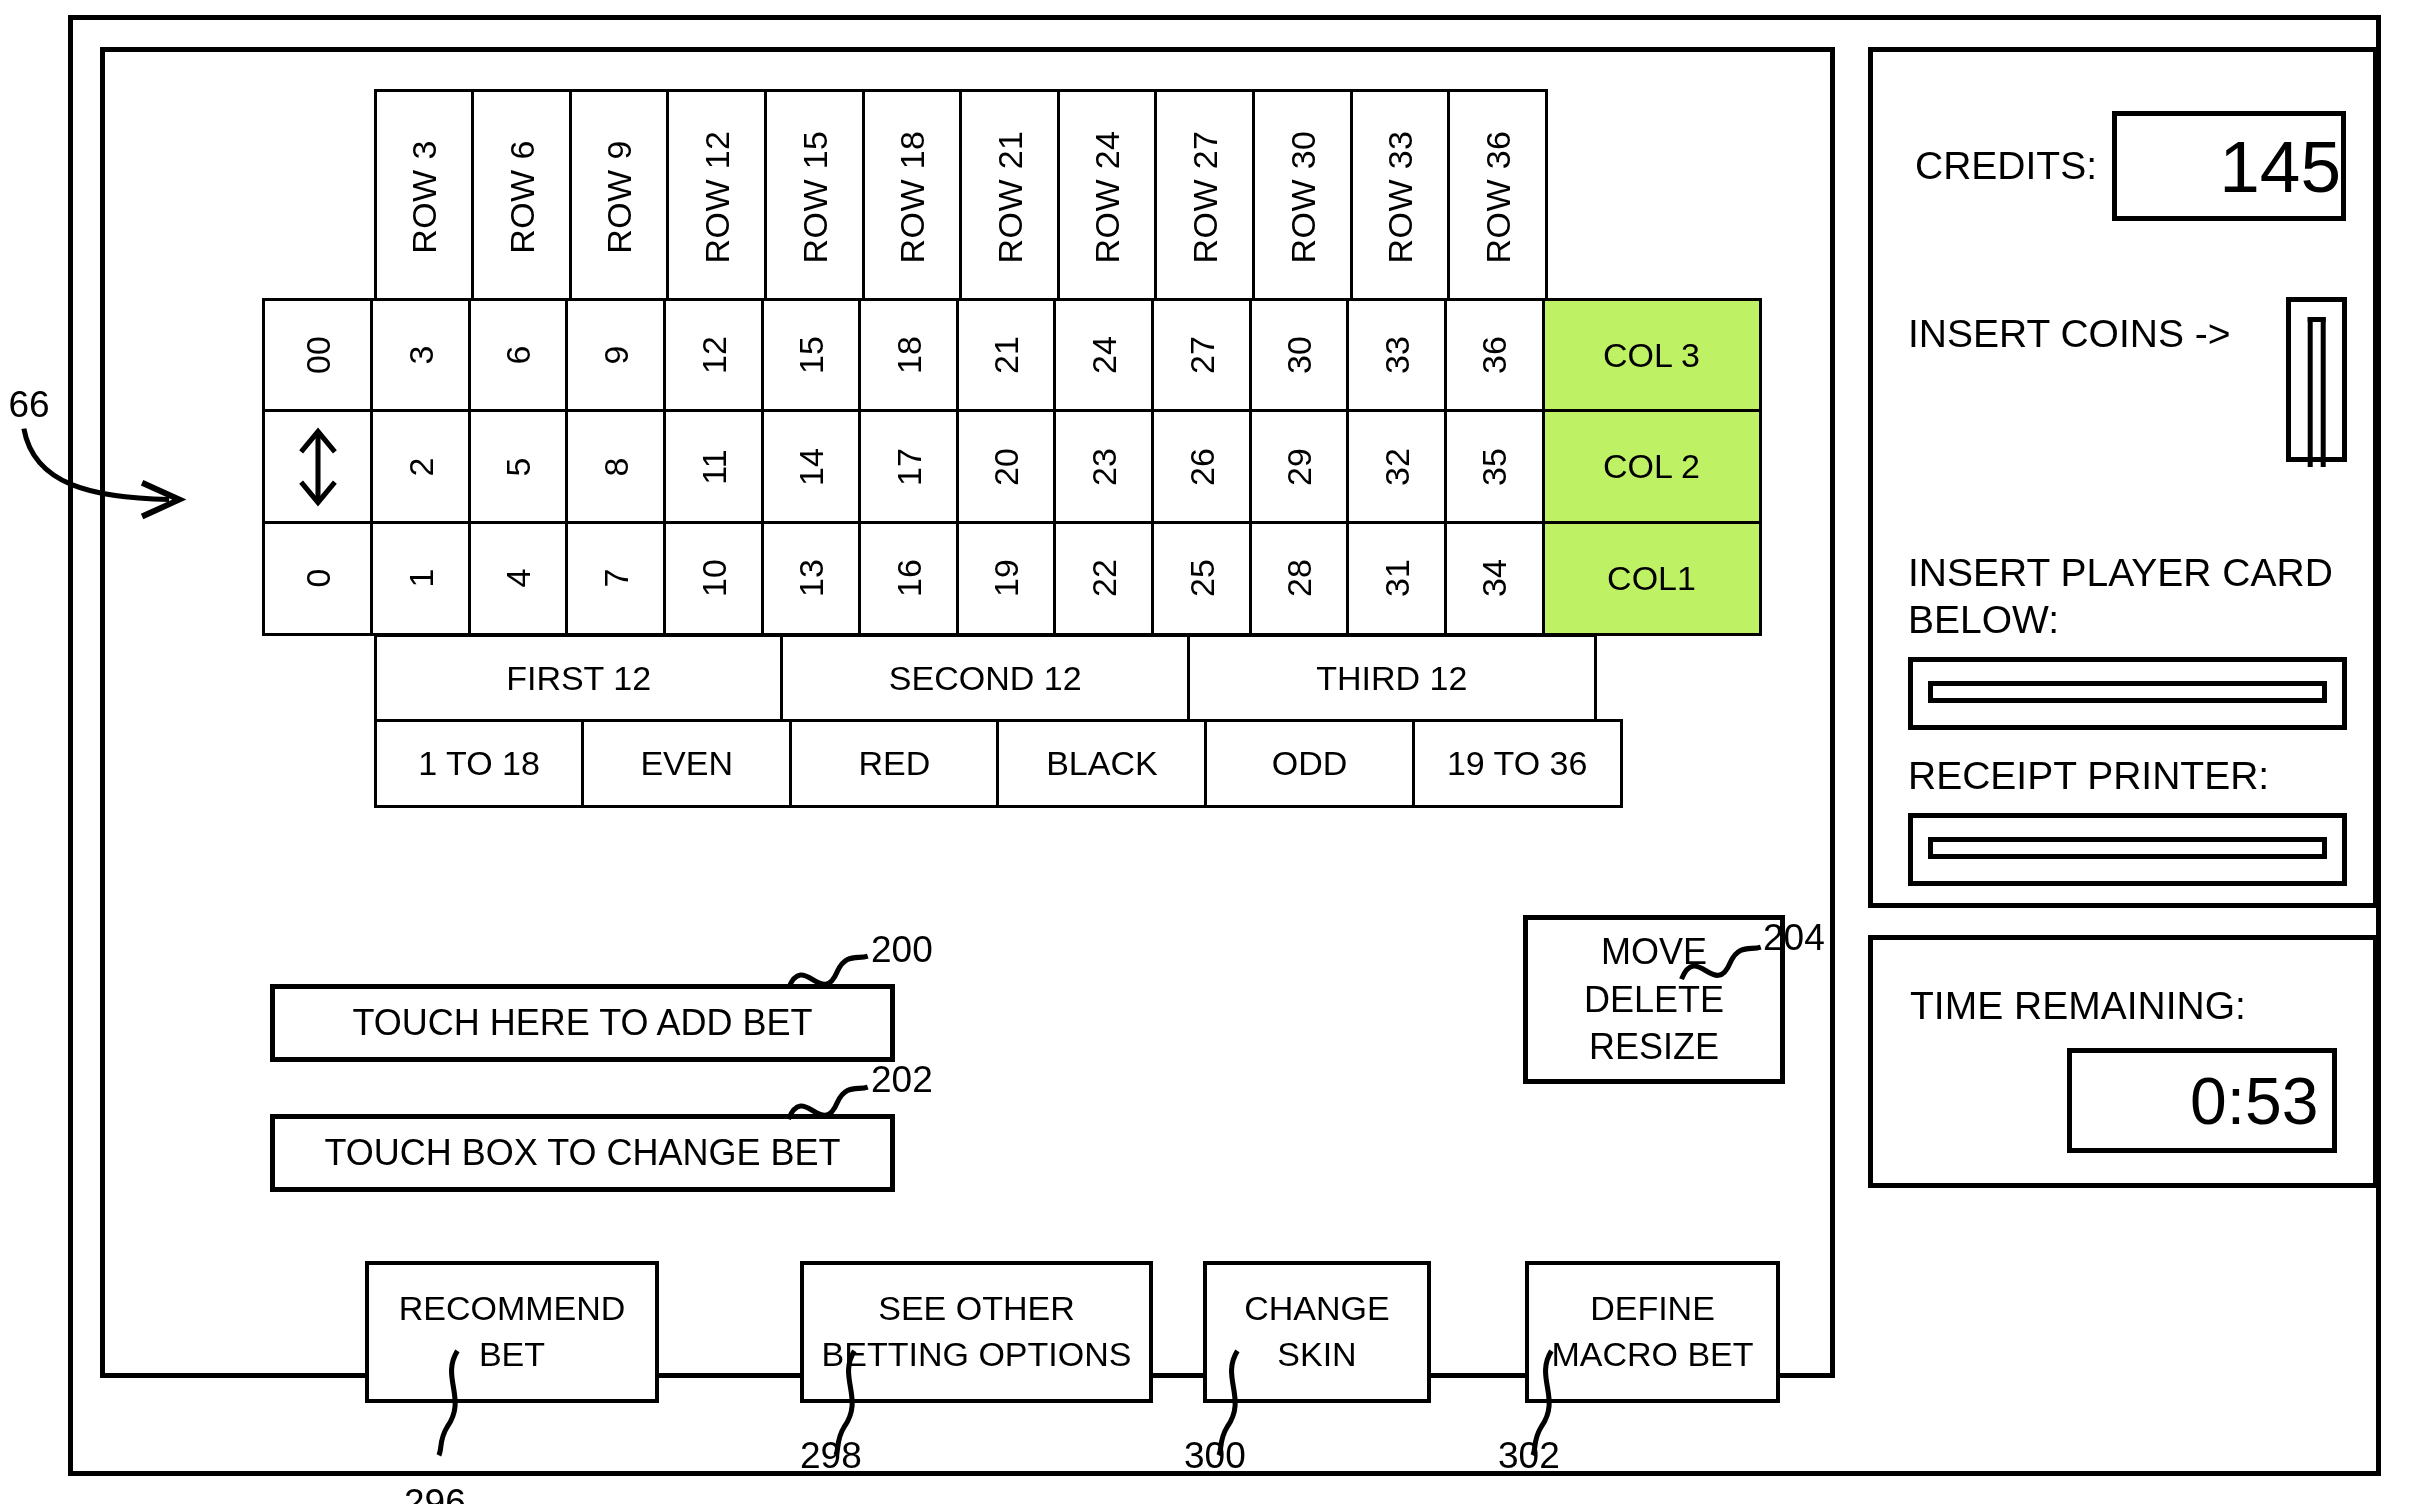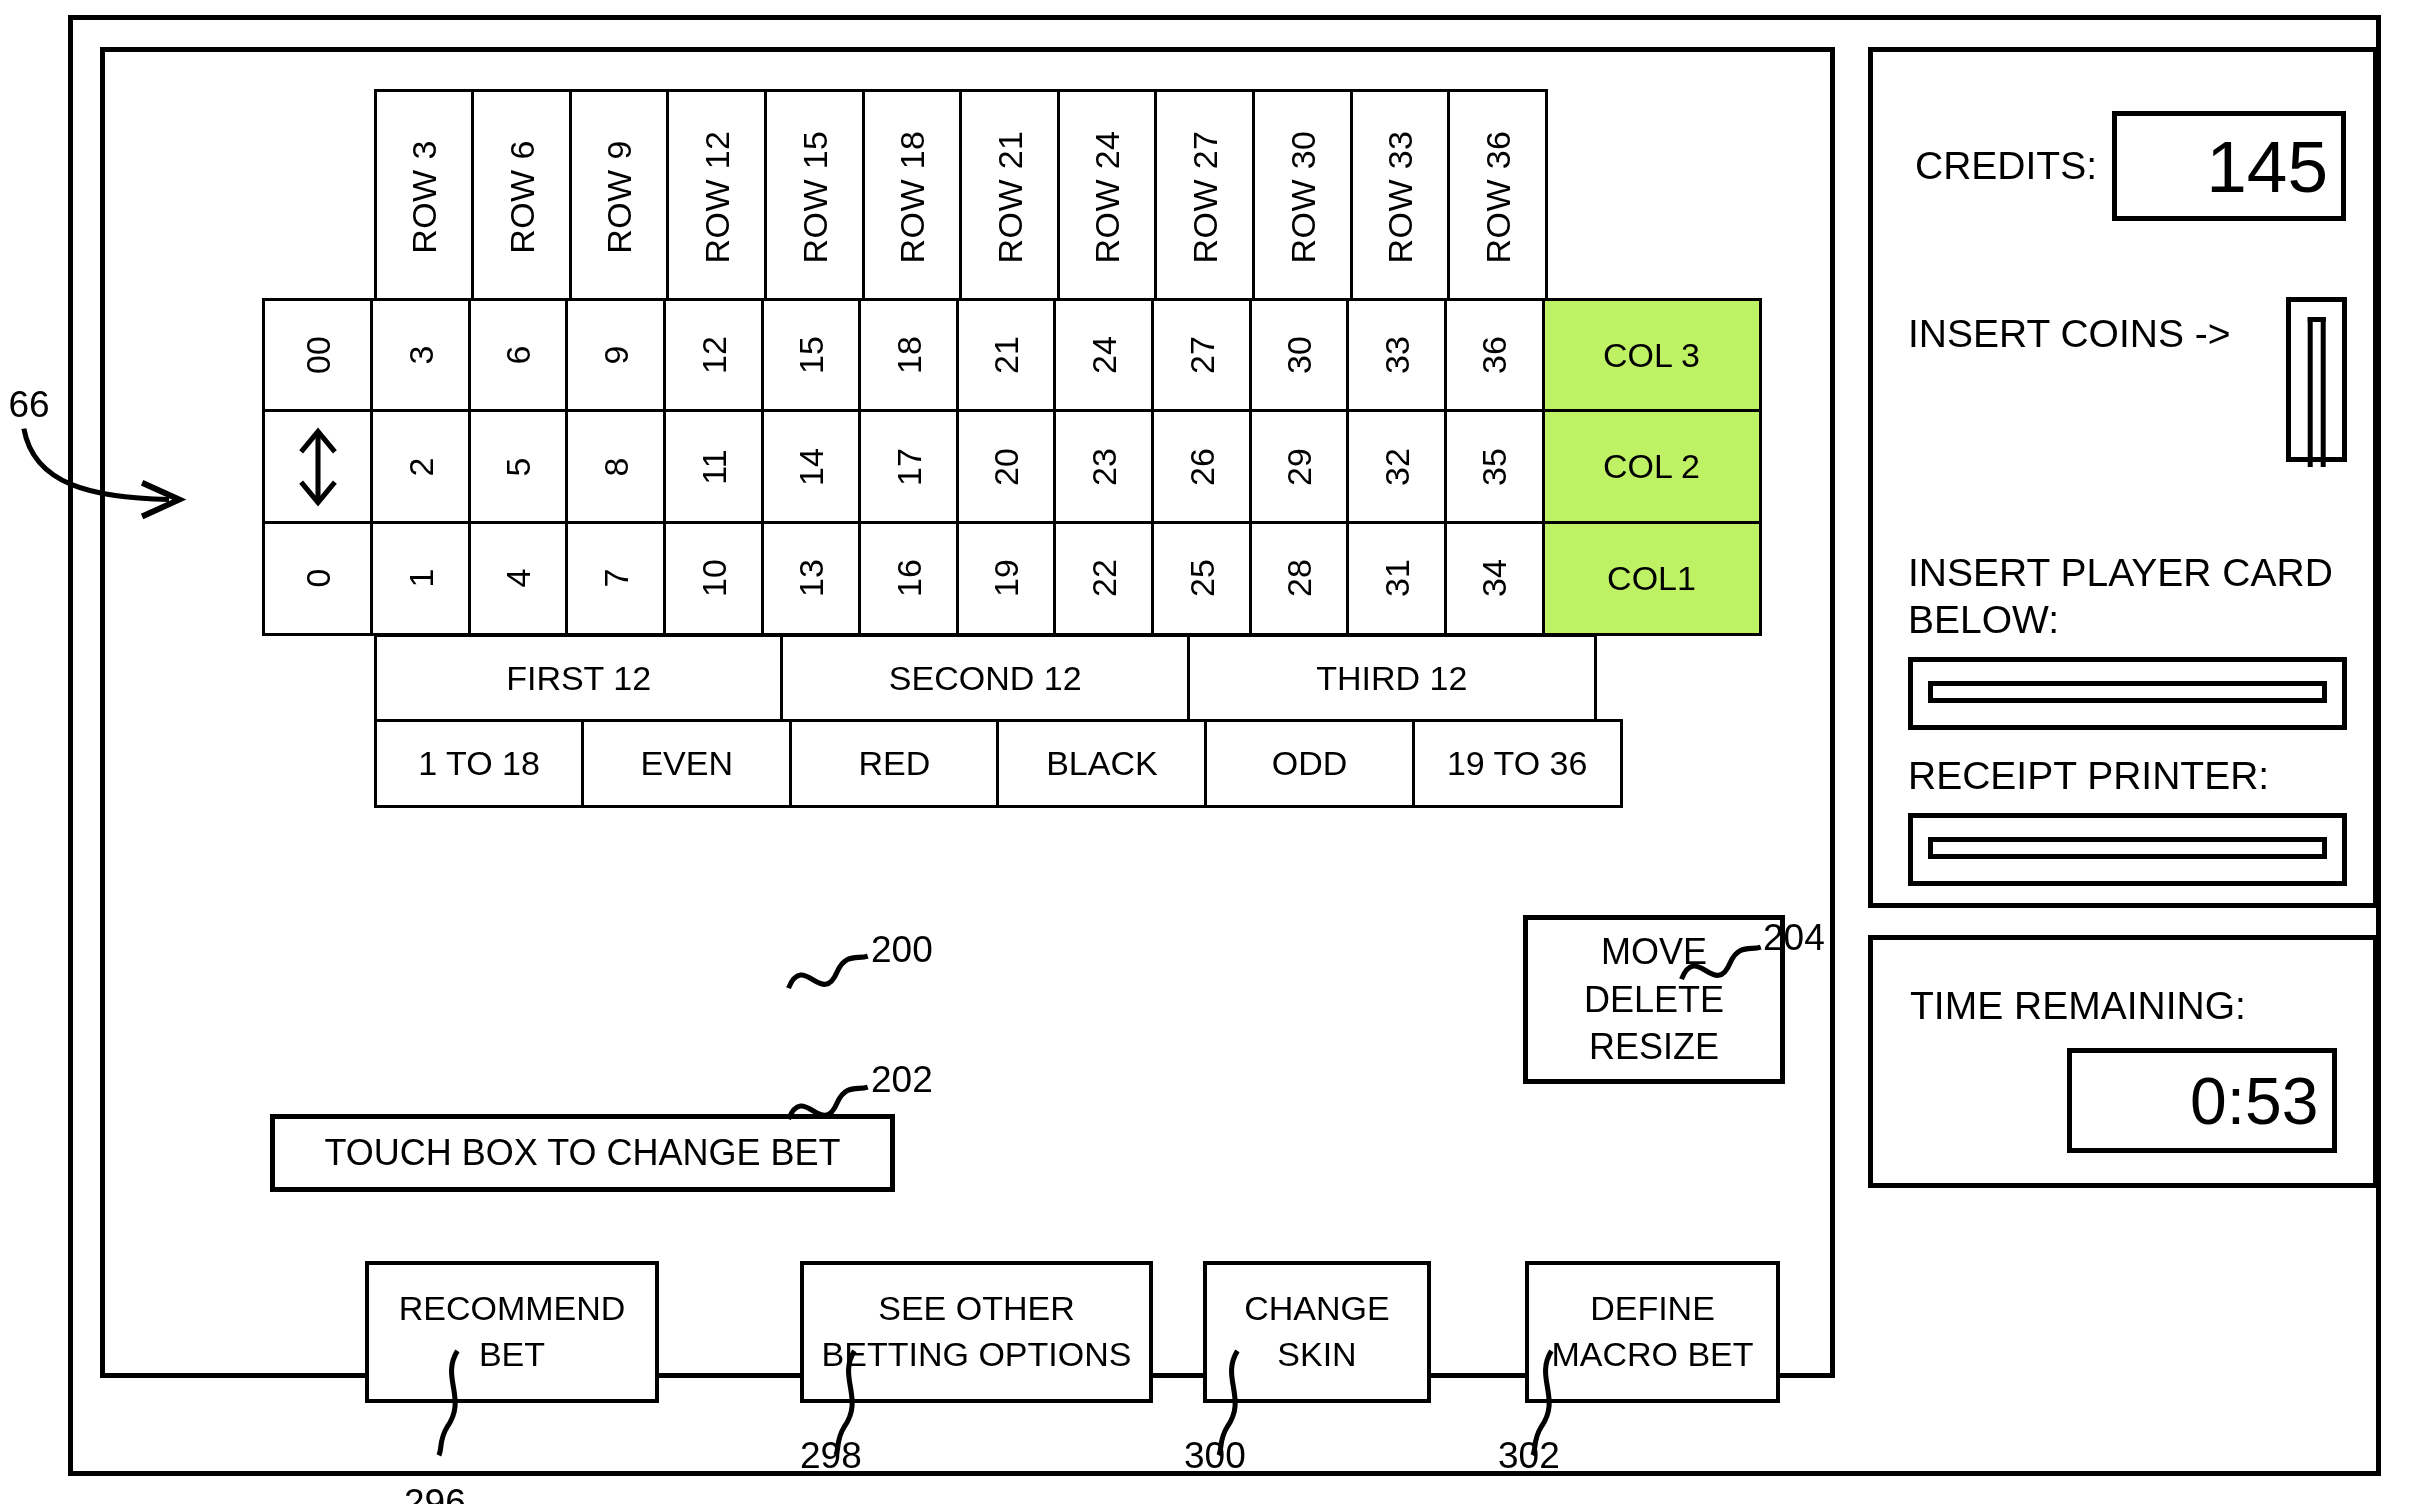--- a/index.html
+++ b/index.html
@@ -100,21 +100,21 @@
 
   
   .callout-num{position:absolute;font-size:37px;}
   .callout-svg{position:absolute;overflow:visible;}
 
   
   .credits-row{position:absolute;left:42px;top:59px;width:431px;display:flex;align-items:center;}
   .credits-label{font-size:39px;margin-right:15px;}
   .credits-box{
     flex:1;height:110px;border:5px solid #000;box-sizing:border-box;background:#fff;
-    display:flex;align-items:center;justify-content:flex-end;padding-right:13px;
+    display:flex;align-items:center;justify-content:flex-end;padding-right:0;
     font-size:73px;
   }
 
   .coins-row{position:absolute;left:35px;top:260px;width:439px;display:flex;align-items:center;}
   .coins-label{font-size:39px;}
   .coin-slot{
     position:absolute;right:0px;top:-15px;width:61px;height:165px;
     border:5.9px solid #000;box-sizing:border-box;background:#fff;
   }
   .coin-slot i{
@@ -337,20 +337,21 @@
     <div class="outside">
       <div class="out">1 TO 18</div>
       <div class="out">EVEN</div>
       <div class="out">RED</div>
       <div class="out">BLACK</div>
       <div class="out">ODD</div>
       <div class="out">19 TO 36</div>
     </div>
   </div>
 
+  <div class="touch-btn" id="touch-add">TOUCH HERE TO ADD BET</div>
   <div class="touch-btn" id="touch-change">TOUCH BOX TO CHANGE BET</div>
 
   <div class="mdr-box">
     <div>MOVE</div>
     <div>DELETE</div>
     <div>RESIZE</div>
   </div>
 
   <div class="opt-btn" id="opt-296">
     <div>RECOMMEND</div>

